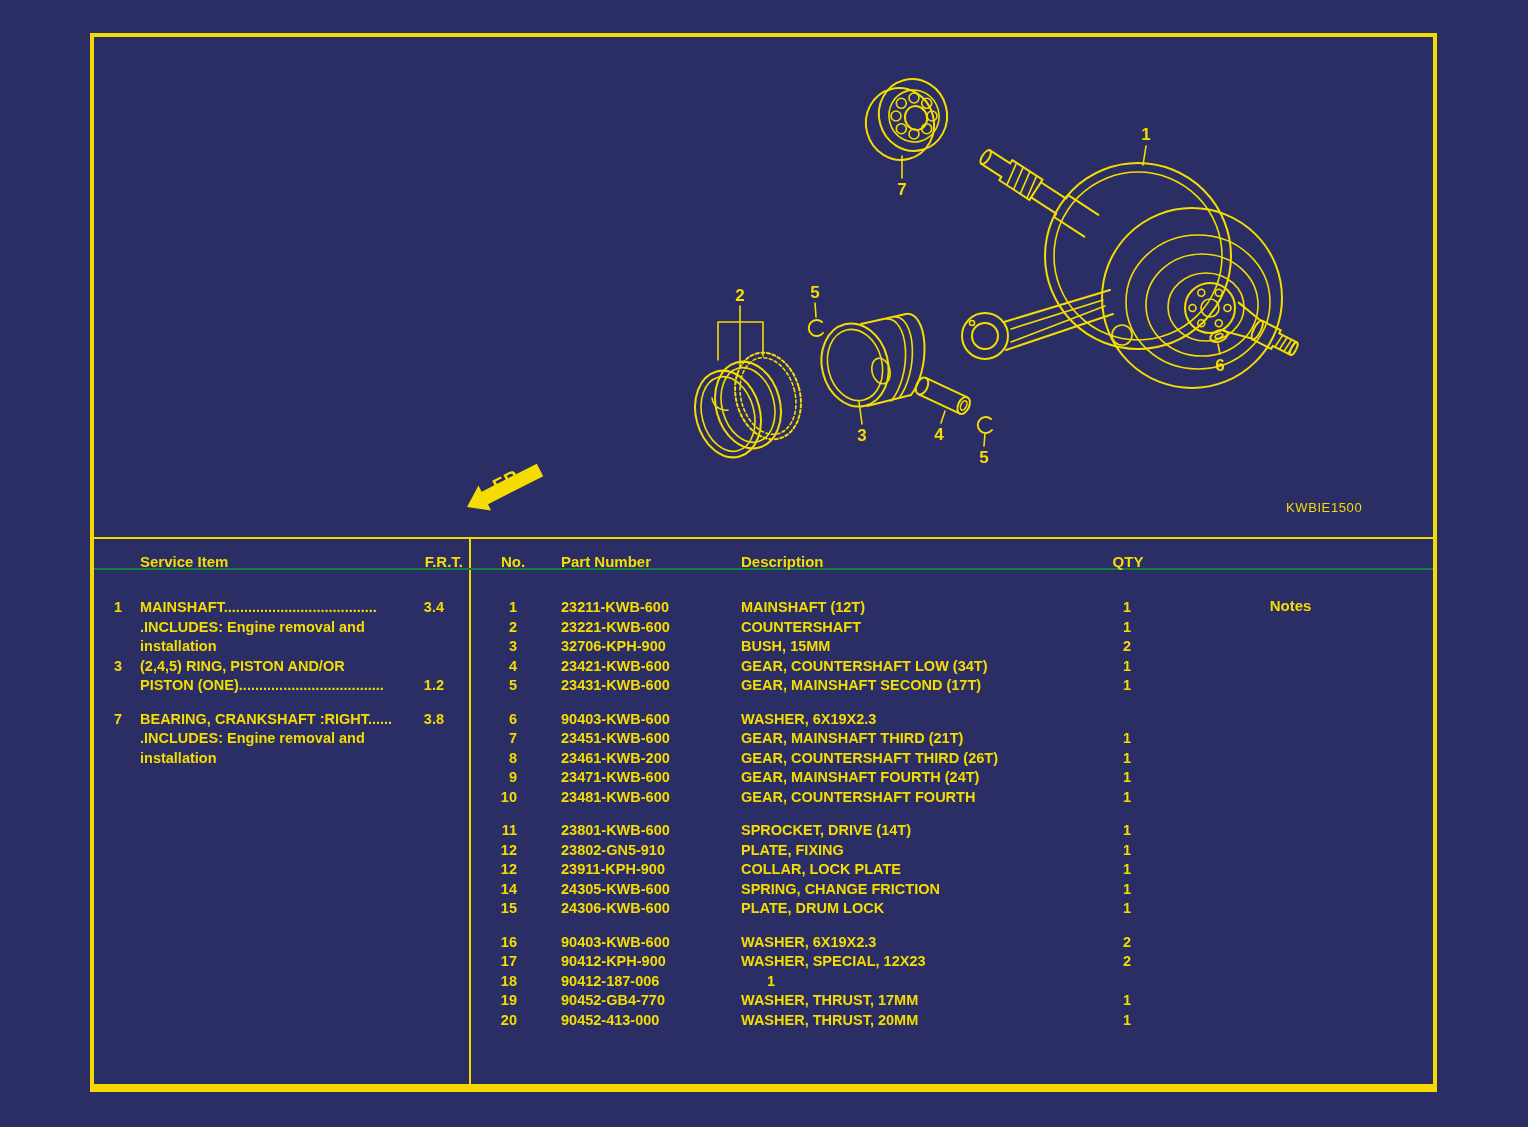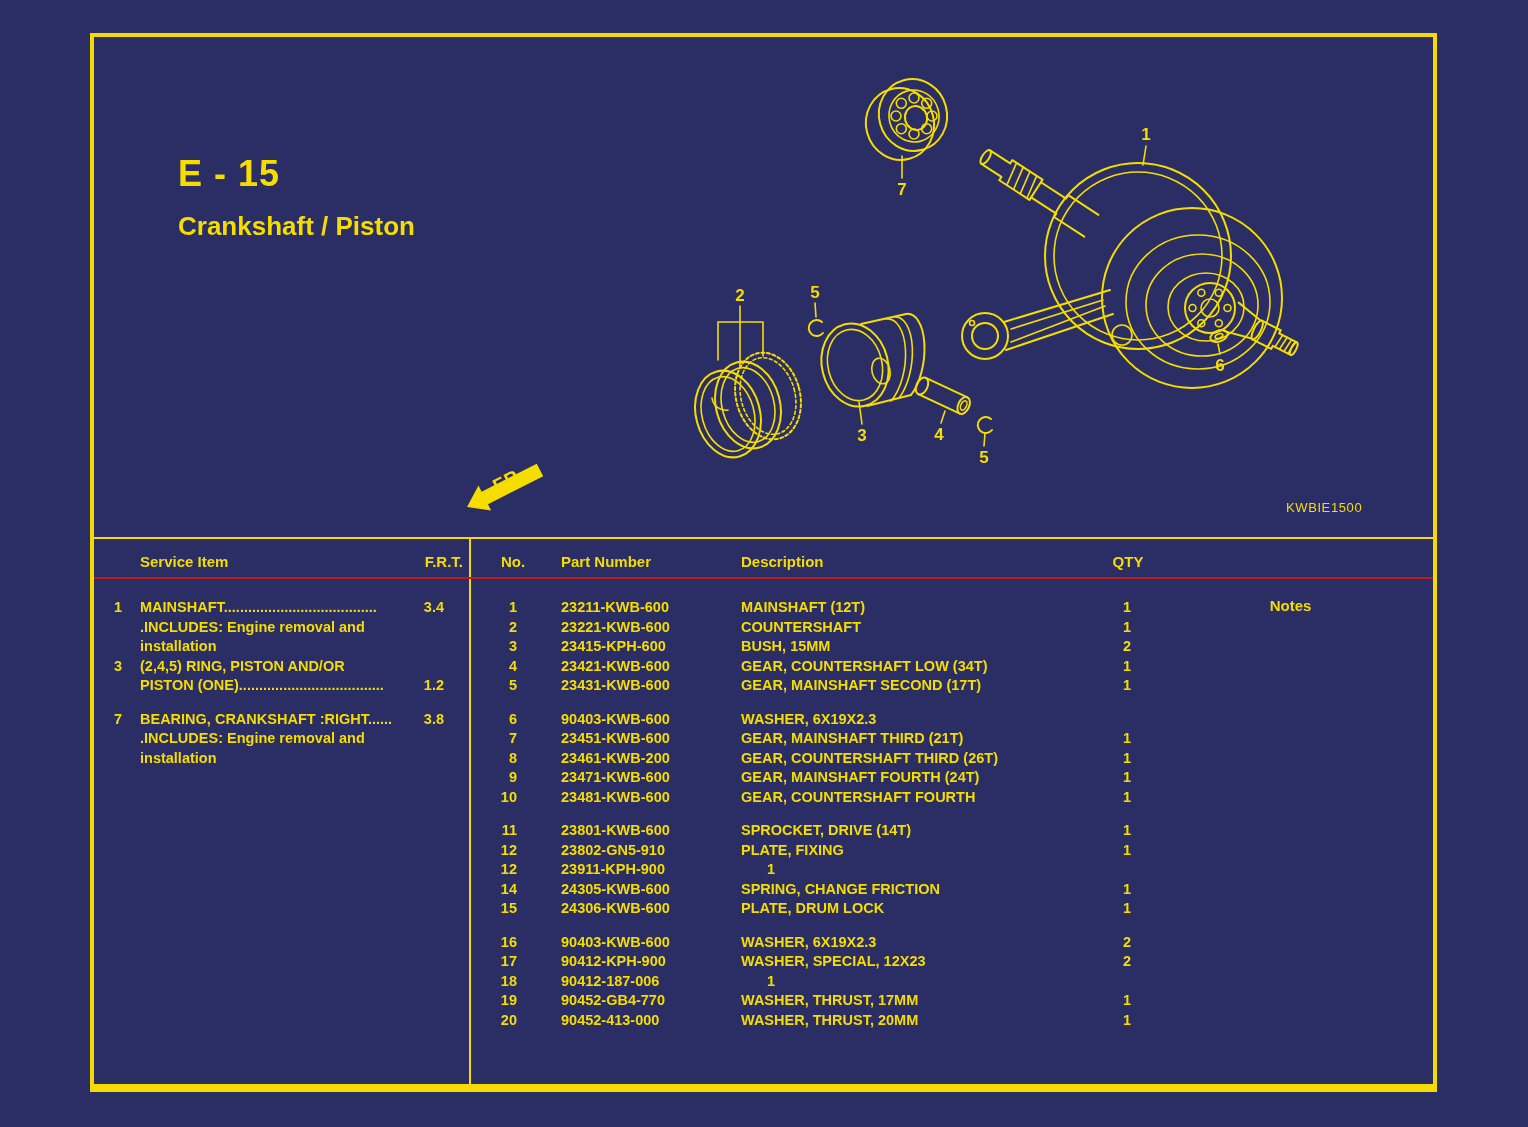--- a/index.html
+++ b/index.html
@@ -17,21 +17,21 @@
     width: 1347px; height: 1059px;
     border: 4px solid #f4da00;
     border-bottom-width: 8px;
   }
   .title-block { position: absolute; left: 84px; top: 116px; }
   .code { font-size: 36px; letter-spacing: 1px; }
   .subtitle { font-size: 26px; margin-top: 16px; }
 
   .tables { position: absolute; left: 0; right: 0; top: 500px; bottom: 0; border-top: 2px solid #f4da00; }
   .vdiv { position: absolute; left: 375px; top: 0; bottom: 0; width: 2px; background: #f4da00; }
-  .thead { position: relative; height: 40px; border-bottom: 2px solid #b91c1c; font-size: 15px; }
+  .thead { position: relative; height: 31px; border-bottom: 2px solid #15803d; font-size: 15px; }
   .sv-head { position: absolute; left: 0; top: 0; width: 375px; height: 44px; display: flex; align-items: center; }
   .sv-head .h-item { margin-left: 46px; flex: 1; }
   .sv-head .h-frt { margin-right: 6px; }
   .pt-head { position: absolute; left: 377px; right: 0; top: 0; height: 44px; }
   .pt-head span { position: absolute; top: 50%; transform: translateY(-50%); }
   .h-no    { left: 22px; width: 40px; text-align: center; }
   .h-pn    { left: 90px; }
   .h-desc  { left: 270px; }
   .h-qty   { left: 627px; width: 60px; text-align: center; }
   .h-notes { left: 757px; width: 125px; text-align: center; margin-top: 44px; }
@@ -59,24 +59,20 @@
   svg .fillyel { fill: #f5dd00; stroke: none; }
   svg text { font-family: "Liberation Sans", sans-serif; font-weight: 700; fill: #f5dd00; }
   svg .dlabel { font-size: 17px; text-anchor: middle; }
   svg .fr-text { font-size: 19px; letter-spacing: 1px; }
   svg .code-text { font-size: 13px; font-weight: 400; letter-spacing: 0.6px; }
 </style>
 </head>
 <body>
 
 <div class="frame">
-  <div class="title-block">
-    <div class="code">E - 15</div>
-    <div class="subtitle">Crankshaft / Piston</div>
-  </div>
 
   <div class="tables">
     <div class="vdiv"></div>
     <div class="thead">
       <div class="sv-head">
         <span class="h-item">Service Item</span>
         <span class="h-frt">F.R.T.</span>
       </div>
       <div class="pt-head">
         <span class="h-no">No.</span>
@@ -145,21 +141,21 @@
           </div>
           <div class="prow">
             <span class="c-no">2</span>
             <span class="c-pn">23221-KWB-600</span>
             <span class="c-desc">COUNTERSHAFT</span>
             <span class="c-qty">1</span>
             <span class="c-notes"></span>
           </div>
           <div class="prow">
             <span class="c-no">3</span>
-            <span class="c-pn">23415-KPH-600</span>
+            <span class="c-pn">32706-KPH-900</span>
             <span class="c-desc">BUSH, 15MM</span>
             <span class="c-qty">2</span>
             <span class="c-notes"></span>
           </div>
           <div class="prow">
             <span class="c-no">4</span>
             <span class="c-pn">23421-KWB-600</span>
             <span class="c-desc">GEAR, COUNTERSHAFT LOW (34T)</span>
             <span class="c-qty">1</span>
             <span class="c-notes"></span>
@@ -220,20 +216,21 @@
           <div class="prow">
             <span class="c-no">12</span>
             <span class="c-pn">23802-GN5-910</span>
             <span class="c-desc">PLATE, FIXING</span>
             <span class="c-qty">1</span>
             <span class="c-notes"></span>
           </div>
           <div class="prow">
             <span class="c-no">12</span>
             <span class="c-pn">23911-KPH-900</span>
+            <span class="c-desc">COLLAR, LOCK PLATE</span>
             <span class="c-qty">1</span>
             <span class="c-notes"></span>
           </div>
           <div class="prow">
             <span class="c-no">14</span>
             <span class="c-pn">24305-KWB-600</span>
             <span class="c-desc">SPRING, CHANGE FRICTION</span>
             <span class="c-qty">1</span>
             <span class="c-notes"></span>
           </div>

